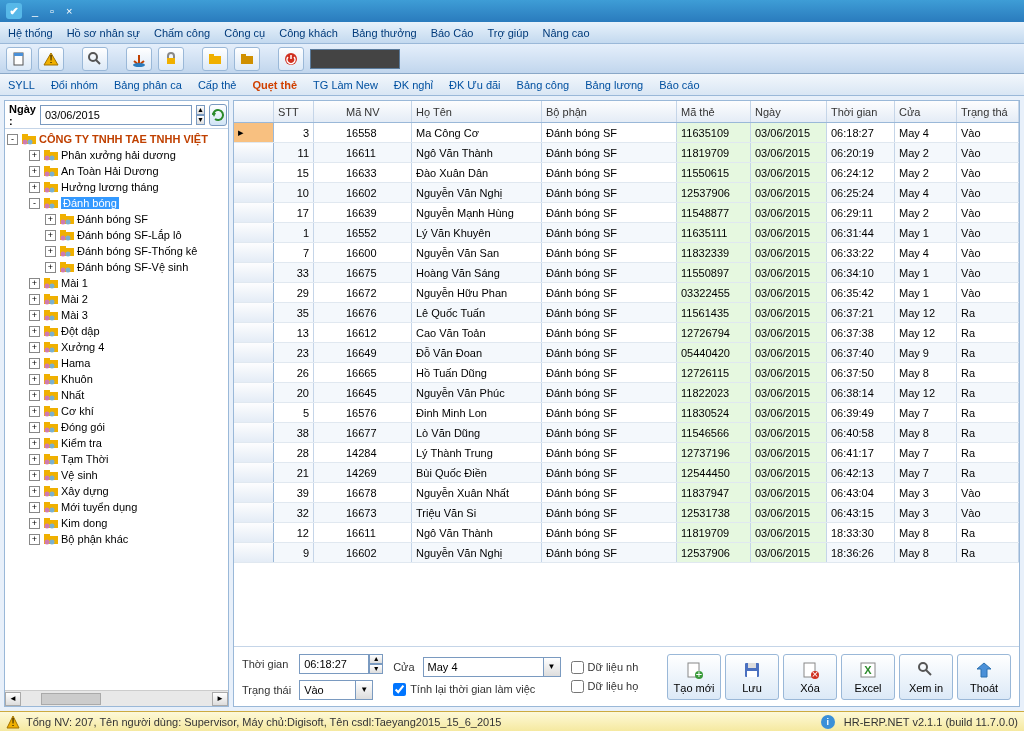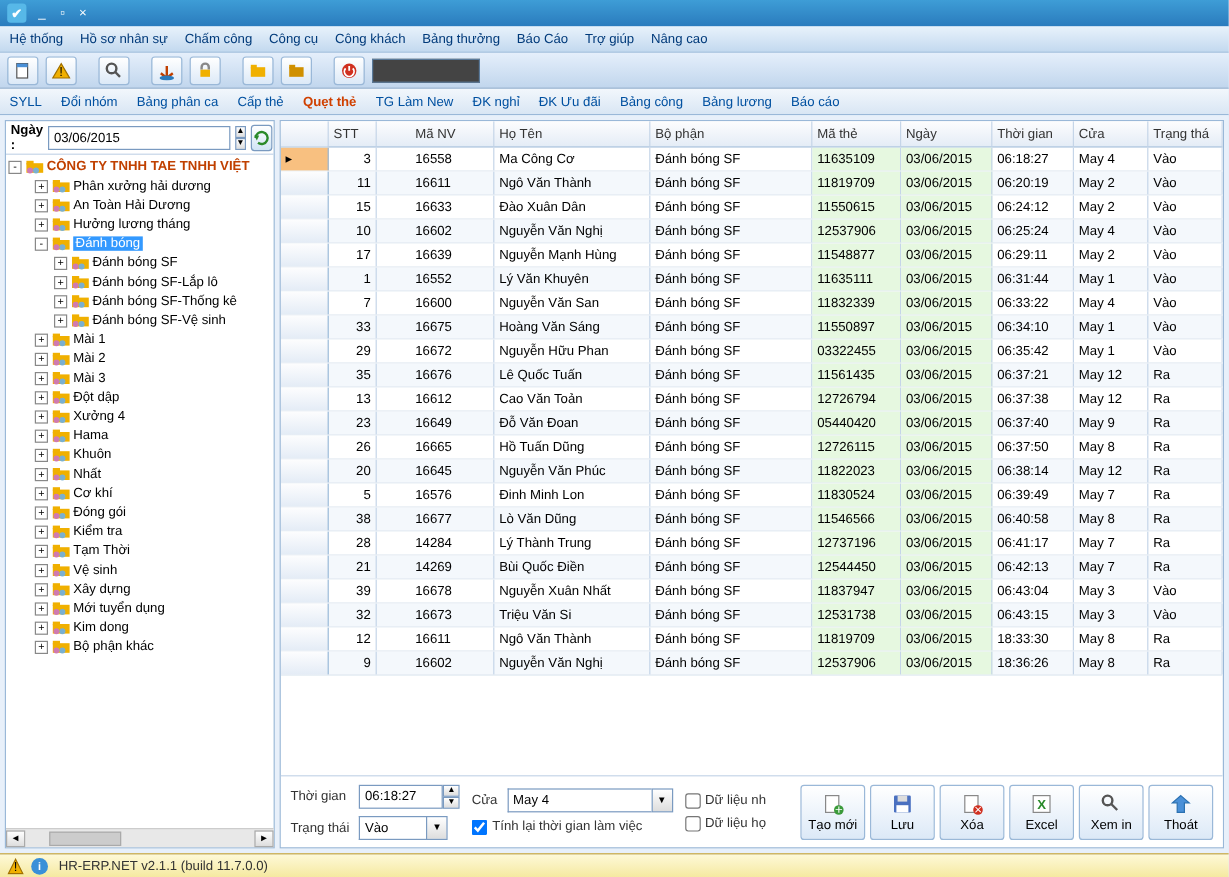--- a/index.html
+++ b/index.html
@@ -882,15 +882,16 @@
       </div>
     </div>
   </div>
 </div>
 
 <div class="status">
   <svg class="warn" viewBox="0 0 14 14">
       <polygon points="7,1 13,13 1,13" fill="#f0b000" stroke="#a07000"></polygon>
       <text x="7" y="11" font-size="8" text-anchor="middle">!</text>
     </svg>
+  <span class="text">Tổng NV: 207, Tên người dùng: Supervisor, Máy chủ:Digisoft, Tên csdl:Taeyang2015_15_6_2015</span>
   <span class="info">i</span>
   <span class="ver">HR-ERP.NET v2.1.1 (build 11.7.0.0)</span>
 </div>
 
 </body></html>

